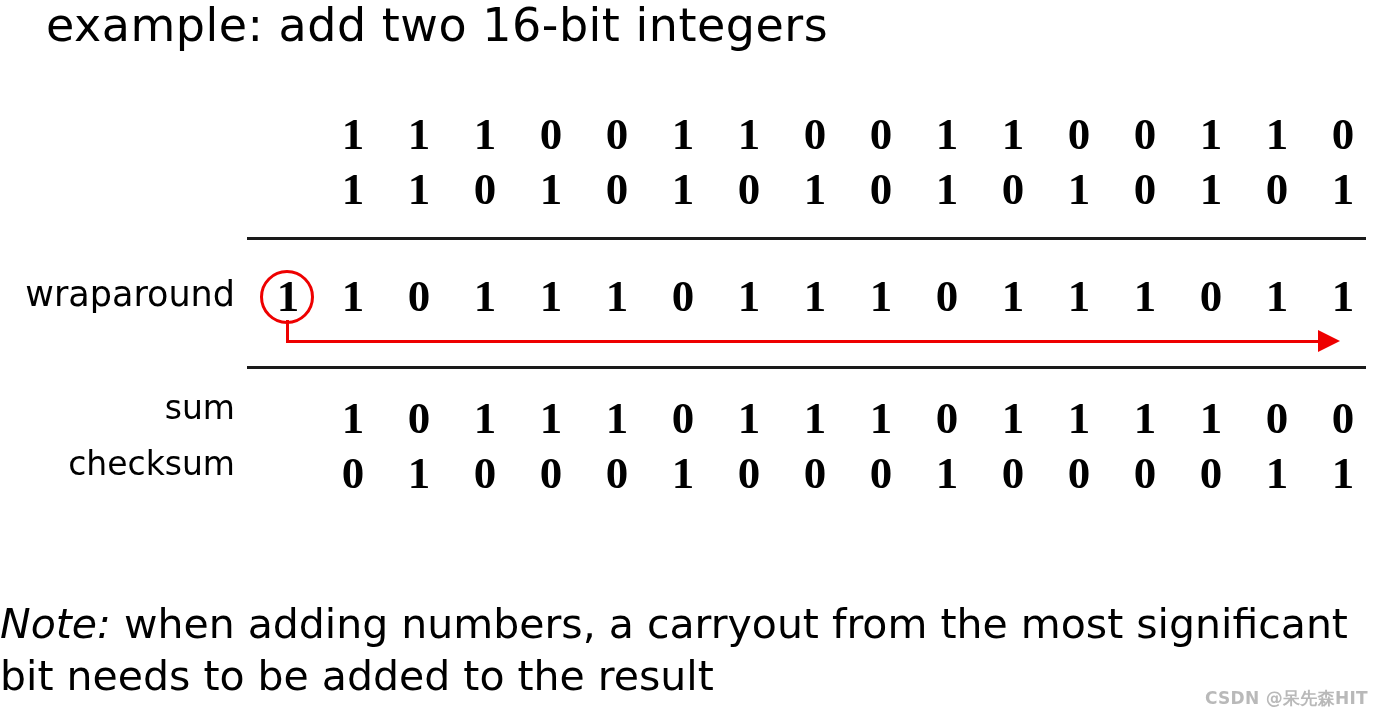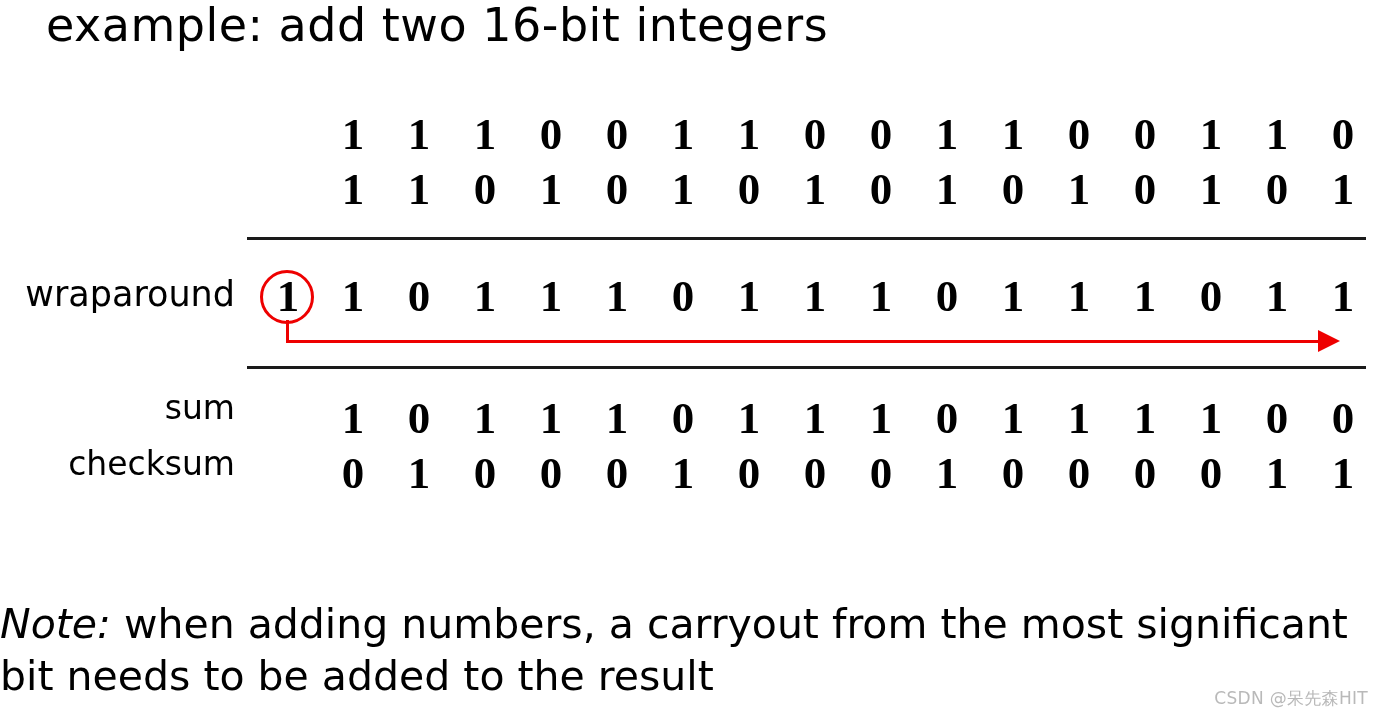--- a/index.html
+++ b/index.html
@@ -157,20 +157,21 @@
   
   .watermark {
     position: absolute;
     right: 8px;
     bottom: 2px;
     font-family: "DejaVu Sans", sans-serif;
     font-size: 17px;
     color: #b9b9b9;
     white-space: nowrap;
     letter-spacing: 0.3px;
+    font-weight: bold;
   }
 </style>
 </head>
 <body>
 
 <div class="slide-title">example: add two 16-bit integers</div>
 
 <div class="bits-area">
 
   <div class="bit-row row-addend1">

